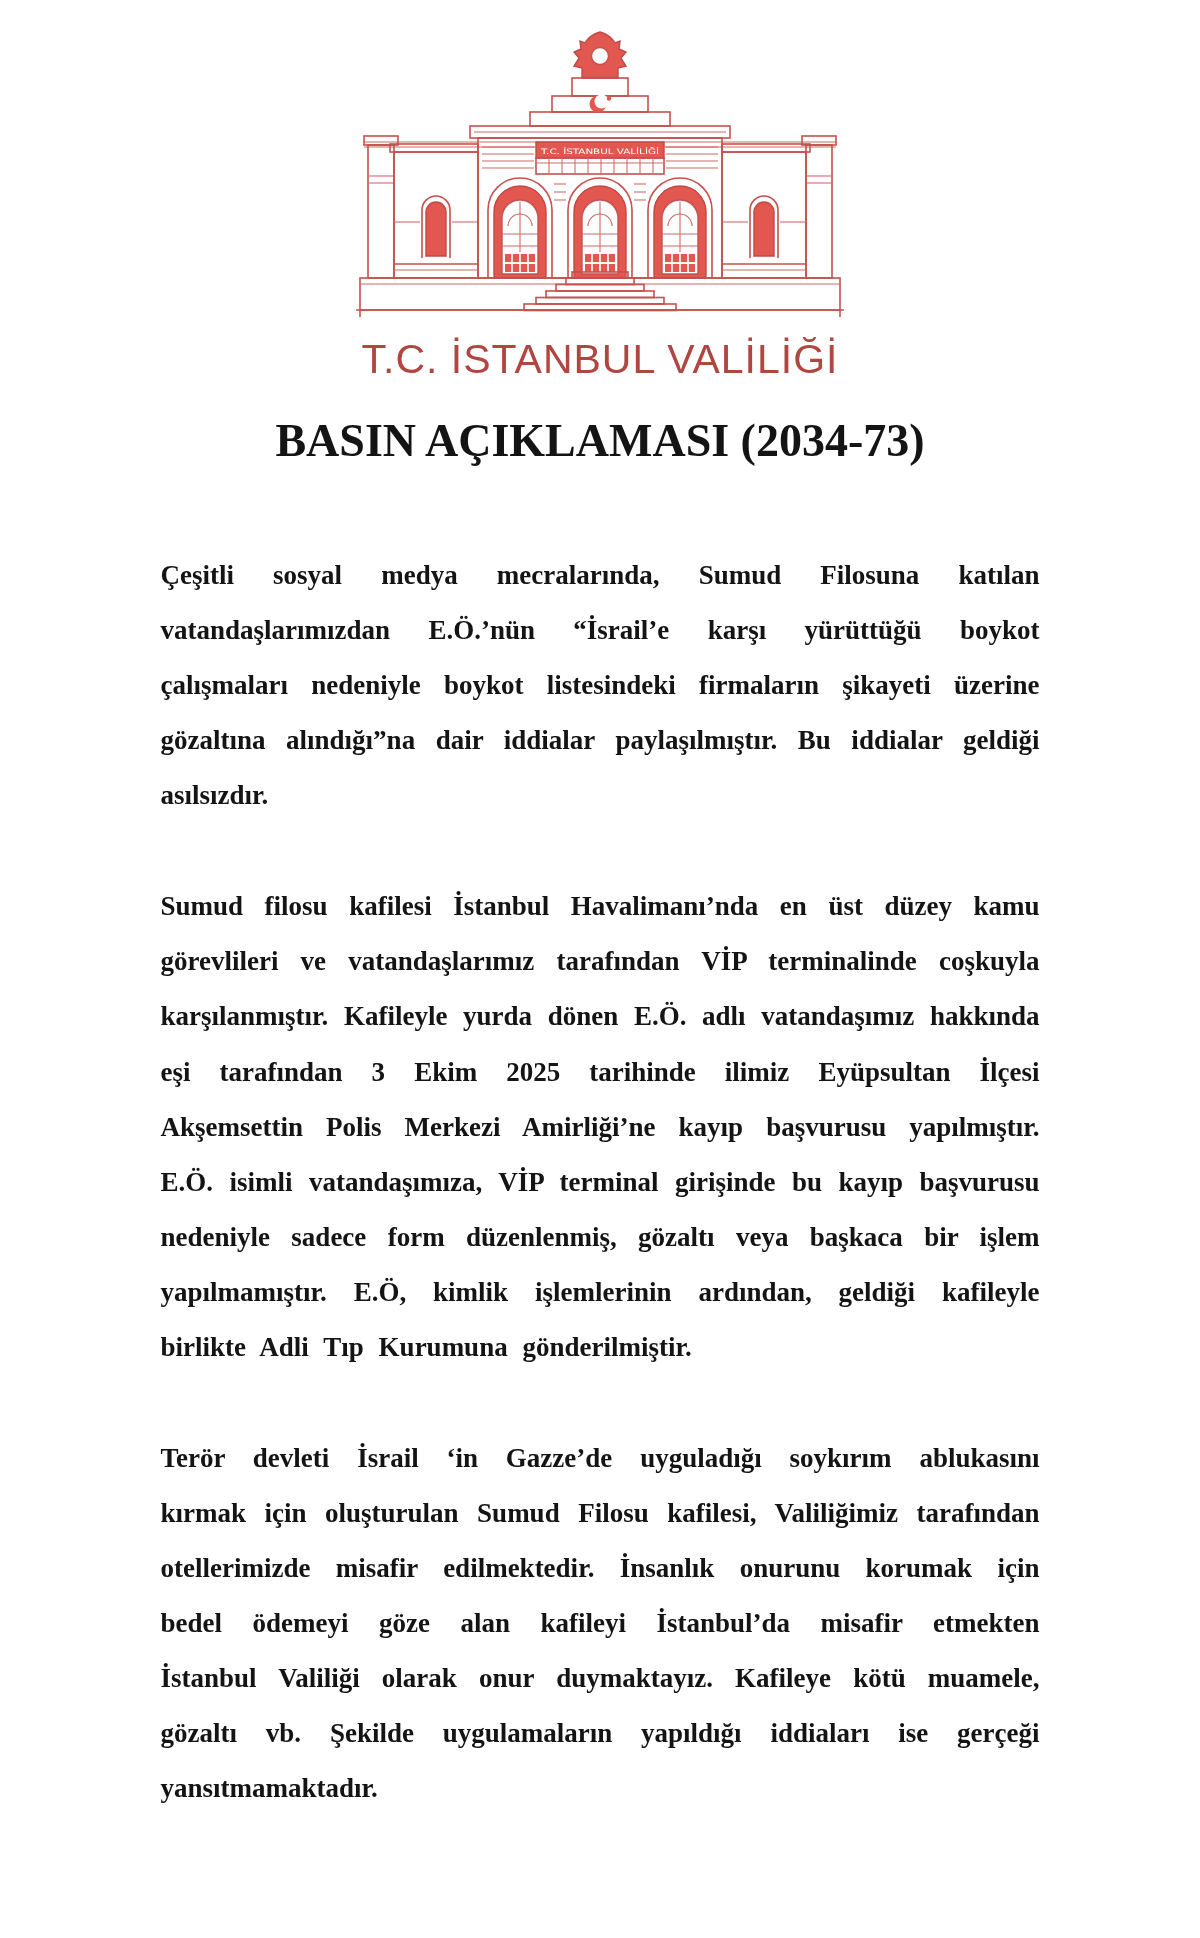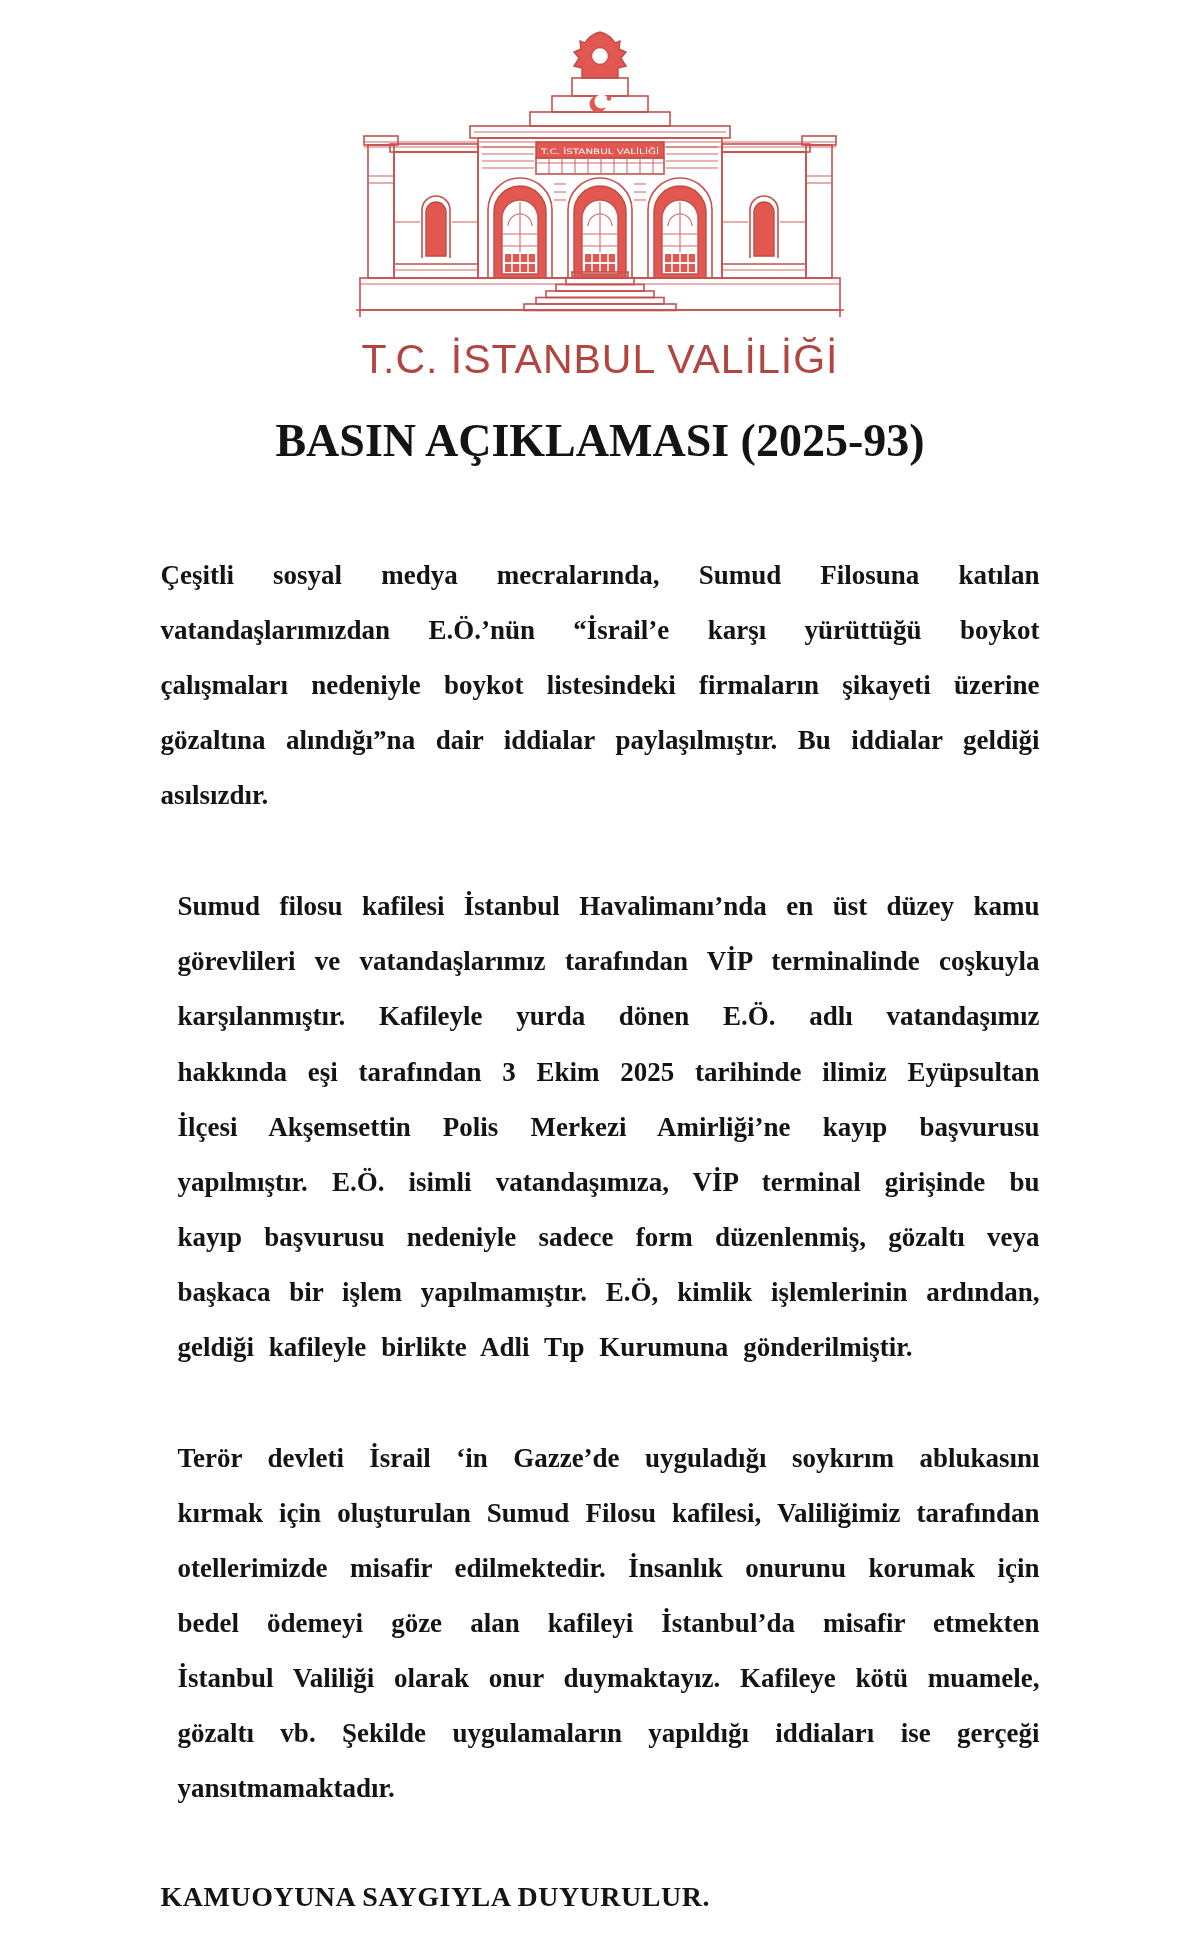--- a/index.html
+++ b/index.html
@@ -44,21 +44,21 @@
   .body-text { margin-top: 80px; }
   .body-text p {
     font-size: 27px;
     font-weight: 700;
     line-height: 2.04;
     text-align: justify;
     text-justify: inter-word;
     word-spacing: 0.3em;
     margin: 0;
   }
-  .body-text p + p { margin-top: 56px; margin-left: 17px; }
+  .body-text p + p { margin-top: 56px; }
   .closing {
     font-size: 28px;
     font-weight: 700;
     letter-spacing: 0.5px;
     margin-top: 64px;
   }
   
   .ln  { fill: none; stroke: #c4524e; stroke-width: 1.6; }
   .lnt { fill: none; stroke: #cf6b66; stroke-width: 1.1; }
   .rf  { fill: #e2574f; stroke: #bf4a46; stroke-width: 1.4; }
@@ -206,23 +206,22 @@
         <rect class="ln" x="266" y="258.5" width="88" height="6.5"></rect>
         <rect class="ln" x="256" y="265" width="108" height="6.5"></rect>
         <rect class="ln" x="246" y="271.5" width="128" height="6.5"></rect>
         <rect class="ln" x="234" y="278" width="152" height="6.5"></rect>
       </g>
     </svg>
 
     <div class="org-title">T.C. İSTANBUL VALİLİĞİ</div>
   </div>
 
-  <h2 class="release-title">BASIN AÇIKLAMASI (2025-93)</h2>
+  <h2 class="release-title">BASIN AÇIKLAMASI (2034-73)</h2>
 
   <main class="body-text">
     <p>Çeşitli sosyal medya mecralarında, Sumud Filosuna katılan vatandaşlarımızdan E.Ö.’nün “İsrail’e karşı yürüttüğü boykot çalışmaları nedeniyle boykot listesindeki firmaların şikayeti üzerine gözaltına alındığı”na dair iddialar paylaşılmıştır. Bu iddialar geldiği asılsızdır.</p>
     <p>Sumud filosu kafilesi İstanbul Havalimanı’nda en üst düzey kamu görevlileri ve vatandaşlarımız tarafından VİP terminalinde coşkuyla karşılanmıştır. Kafileyle yurda dönen E.Ö. adlı vatandaşımız hakkında eşi tarafından 3 Ekim 2025 tarihinde ilimiz Eyüpsultan İlçesi Akşemsettin Polis Merkezi Amirliği’ne kayıp başvurusu yapılmıştır. E.Ö. isimli vatandaşımıza, VİP terminal girişinde bu kayıp başvurusu nedeniyle sadece form düzenlenmiş, gözaltı veya başkaca bir işlem yapılmamıştır. E.Ö, kimlik işlemlerinin ardından, geldiği kafileyle birlikte Adli Tıp Kurumuna gönderilmiştir.</p>
     <p>Terör devleti İsrail ‘in Gazze’de uyguladığı soykırım ablukasını kırmak için oluşturulan Sumud Filosu kafilesi, Valiliğimiz tarafından otellerimizde misafir edilmektedir. İnsanlık onurunu korumak için bedel ödemeyi göze alan kafileyi İstanbul’da misafir etmekten İstanbul Valiliği olarak onur duymaktayız. Kafileye kötü muamele, gözaltı vb. Şekilde uygulamaların yapıldığı iddiaları ise gerçeği yansıtmamaktadır.</p>
   </main>
 
-  <p class="closing">KAMUOYUNA SAYGIYLA DUYURULUR.</p>
 
 </div>
 
 </body></html>

